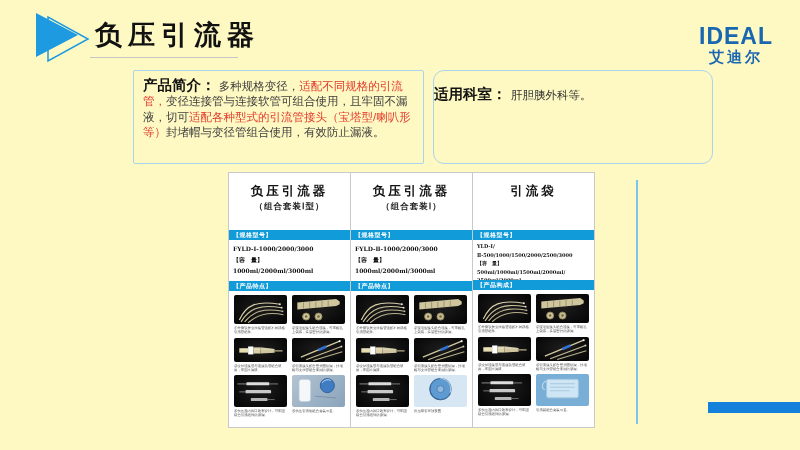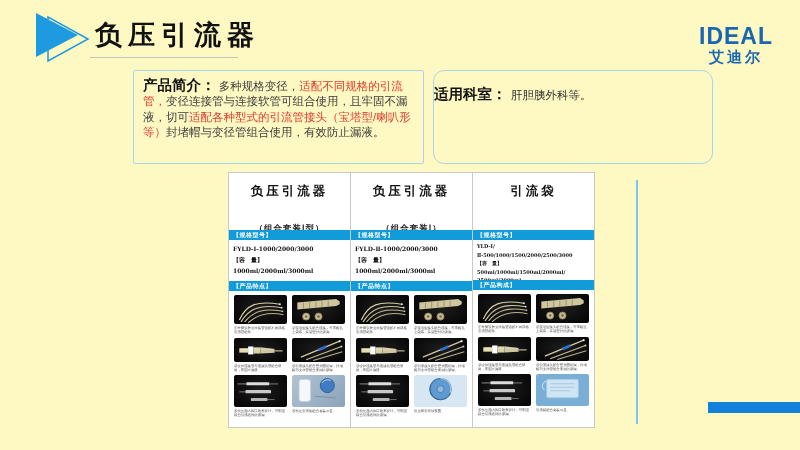--- a/index.html
+++ b/index.html
@@ -26,21 +26,21 @@
   .dept-label{font-size:14.5px;font-weight:bold;color:#111;}
   .dept-value{font-size:11.5px;color:#333;}
 
   
   .product-table{position:absolute;left:228px;top:172px;width:367px;height:256px;
                  display:flex;border:1px solid #c9c9c9;background:#fff;box-sizing:border-box;}
   .t-col{flex:1;display:flex;flex-direction:column;border-right:1px solid #c9c9c9;min-width:0;}
   .t-col:last-child{border-right:none;justify-content:center;}
   .col-title{height:47px;text-align:center;padding-top:10px;box-sizing:content-box;}
   .p-name{font-size:12.5px;font-weight:bold;color:#111;letter-spacing:3px;}
-  .p-sub{font-size:8.5px;font-weight:bold;color:#222;margin-top:23px;letter-spacing:1px;}
+  .p-sub{font-size:8.5px;font-weight:bold;color:#222;margin-top:1px;letter-spacing:1px;}
   .bar{height:10px;background:#129bd9;color:#fff;font-size:6px;line-height:10px;
        padding-left:4px;font-weight:bold;letter-spacing:.5px;}
   .spec{height:37px;padding:3px 4px 1px 4px;font-family:"DejaVu Serif",serif;font-weight:bold;
         font-size:6px;line-height:11px;color:#111;}
   .t-col:nth-child(3) .spec{font-size:5px;line-height:8.5px;padding-top:2px;}
   .photos{flex:1;padding:4px 5px 2px 5px;}
   .prow{display:flex;gap:5px;margin-bottom:3px;}
   .pcell{flex:1;min-width:0;}
   .photo{border-radius:2px;background:radial-gradient(ellipse at 50% 45%,#1d1d1d 0%,#070707 85%);
          overflow:hidden;}

